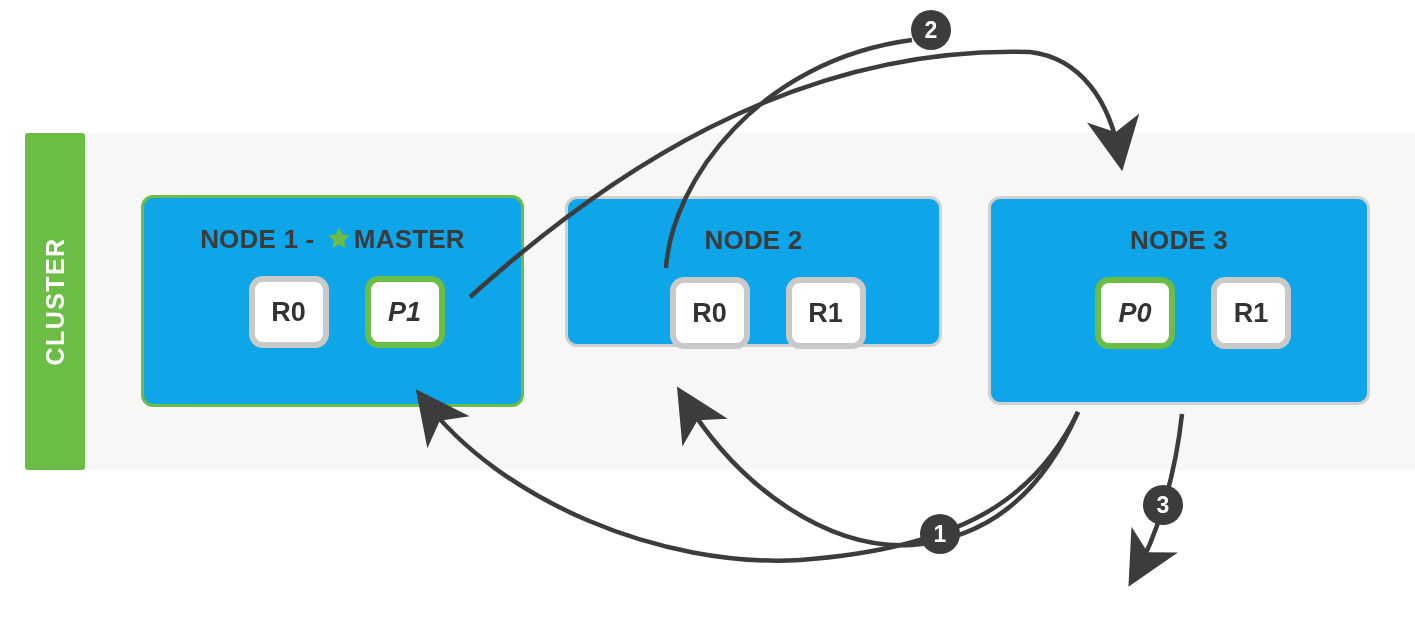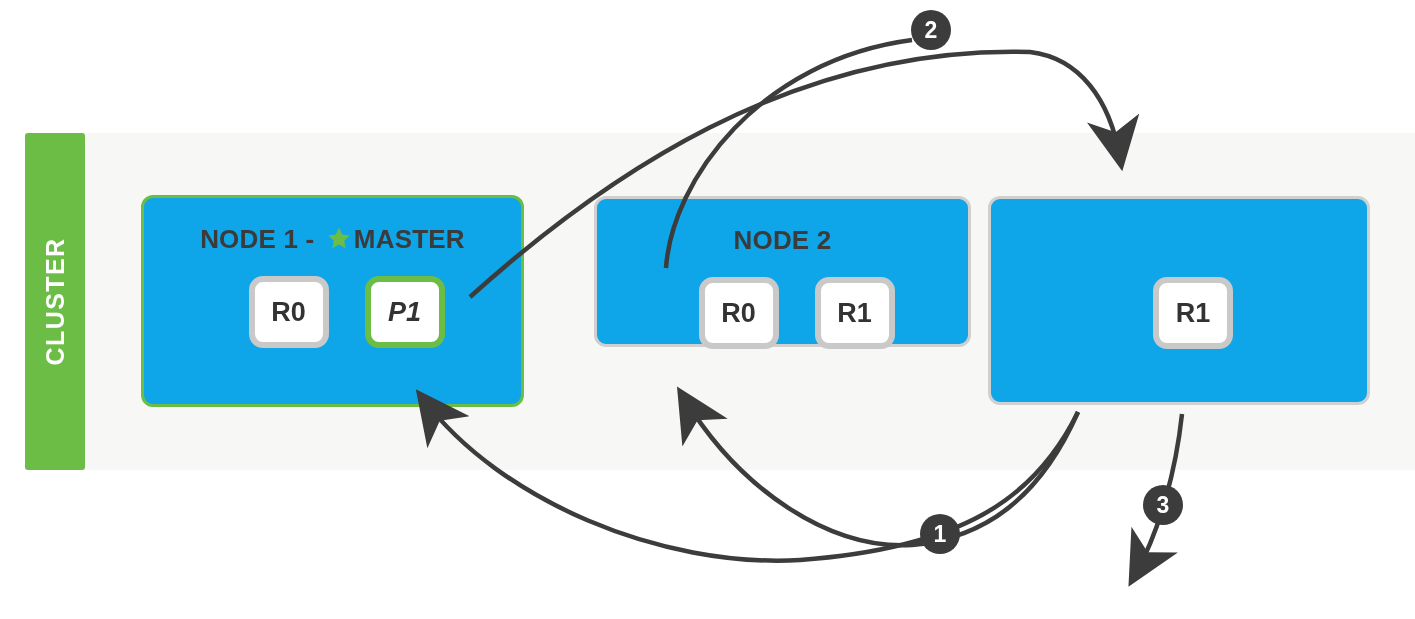--- a/index.html
+++ b/index.html
@@ -157,32 +157,36 @@
       <span>NODE 1 - </span><span class="star-icon"><svg width="24" height="24" viewBox="0 0 24 24">
             <polygon points="12,1.6 15.2,8.6 22.8,9.5 17.2,14.7 18.7,22.2 12,18.4 5.3,22.2 6.8,14.7 1.2,9.5 8.8,8.6" fill="#6cbd45"></polygon>
           </svg></span><span>MASTER</span>
     </div>
     <div class="shard-row">
       <div class="shard">R0</div>
       <div class="shard primary">P1</div>
     </div>
   </div>
 
-  <div class="node-box" style="left:594px; top:196px; width:377px; height:151px;">
+  <div class="node-box" style="left:565px; top:196px; width:377px; height:151px;">
     <div class="node-title">
       <span>NODE 2</span>
     </div>
     <div class="shard-row">
       <div class="shard">R0</div>
       <div class="shard">R1</div>
     </div>
   </div>
 
   <div class="node-box" style="left:988px; top:196px; width:382px; height:209px;">
+    <div class="node-title">
+      <span>NODE 3</span>
+    </div>
     <div class="shard-row">
+      <div class="shard primary">P0</div>
       <div class="shard">R1</div>
     </div>
   </div>
 
   <svg id="arrows" viewBox="0 0 1415 619">
     <defs>
       <marker id="ah" markerWidth="13" markerHeight="13" refX="9" refY="6.5" orient="auto" markerUnits="strokeWidth">
         <path d="M0,0.6 L12,6.5 L0,12.4 L3.2,6.5 Z" fill="#3c3c3c"></path>
       </marker>
     </defs>

